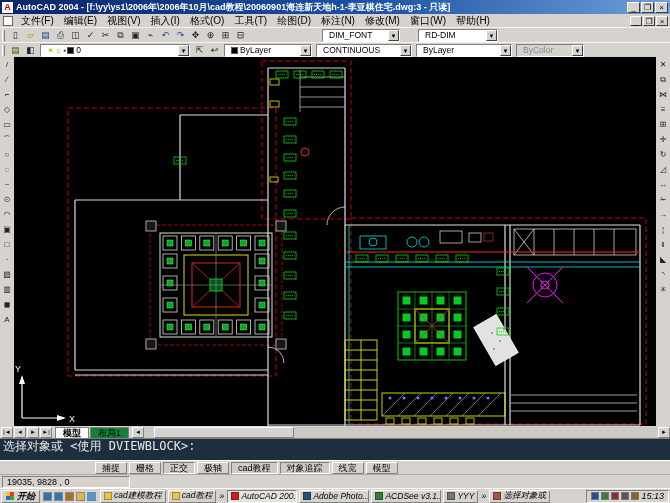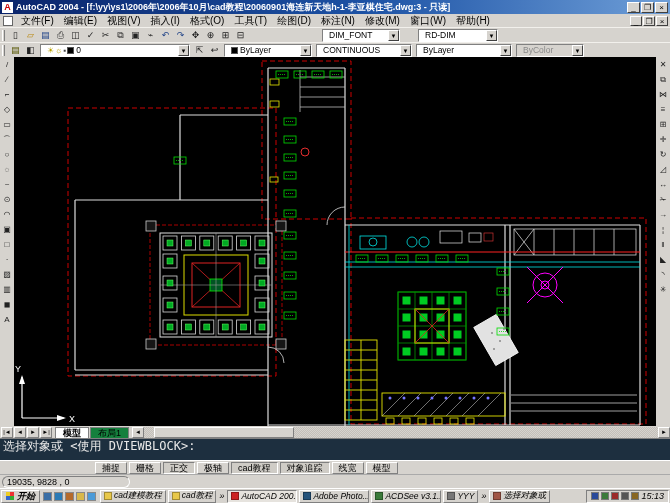--- a/index.html
+++ b/index.html
@@ -60,21 +60,21 @@
   #cmd{position:absolute;left:0;top:438px;width:670px;height:22px;background:#1d2f3f;color:#e8e8e8;
     font-family:"DejaVu Sans Mono",monospace;font-size:12px;line-height:10px;padding:2px 3px;border-top:1px solid #808080;}
 
   
   #statusrow{position:absolute;left:0;top:460px;width:670px;height:14px;background:#d6d3ce;display:flex;align-items:center;border-top:1px solid #fff;}
   #statusbtns{display:flex;gap:2px;margin-left:95px;}
   .sbtn{height:12px;line-height:11px;font-size:9px;padding:0 6px;background:#d6d3ce;cursor:pointer;white-space:nowrap;
     border:1px solid;border-color:#fff #808080 #808080 #fff;}
   .sbtn.pressed{border-color:#808080 #fff #fff #808080;background:#cfccc6;}
   #coordsrow{position:absolute;left:0;top:474px;width:670px;height:14px;background:#d6d3ce;display:flex;align-items:center;border-top:1px solid #aaa;}
-  .coords{width:128px;height:12px;line-height:11px;font-size:9px;padding:0 4px;margin-left:2px;white-space:nowrap;border-radius:6px;}
+  .coords{width:128px;height:12px;line-height:11px;font-size:9px;padding:0 4px;margin-left:2px;white-space:nowrap;}
 
   
   #taskbar{position:absolute;left:0;top:488px;width:670px;height:15px;background:#d6d3ce;border-top:1px solid #fff;display:flex;align-items:center;font-size:9px;white-space:nowrap;padding:0 1px;font-style:italic;}
   .startbtn{height:13px;display:flex;align-items:center;padding:0 4px;font-weight:bold;cursor:pointer;flex:none;margin-right:3px;}
   .winflag{width:8px;height:8px;margin-right:3px;flex:none;
     background:conic-gradient(from 0deg,#e33 0 90deg,#3a3 0 180deg,#36c 0 270deg,#ec2 0 360deg);}
   #quicklaunch{display:flex;gap:2px;margin-right:4px;flex:none;}
   .qicon{width:9px;height:9px;border:1px solid #888;cursor:pointer;flex:none;}
   #taskbtns{display:flex;gap:2px;flex:1;overflow:hidden;align-items:center;}
   .taskbtn{height:13px;display:flex;align-items:center;padding:0 3px;cursor:pointer;overflow:hidden;white-space:nowrap;flex:none;max-width:70px;font-size:8.5px;}

